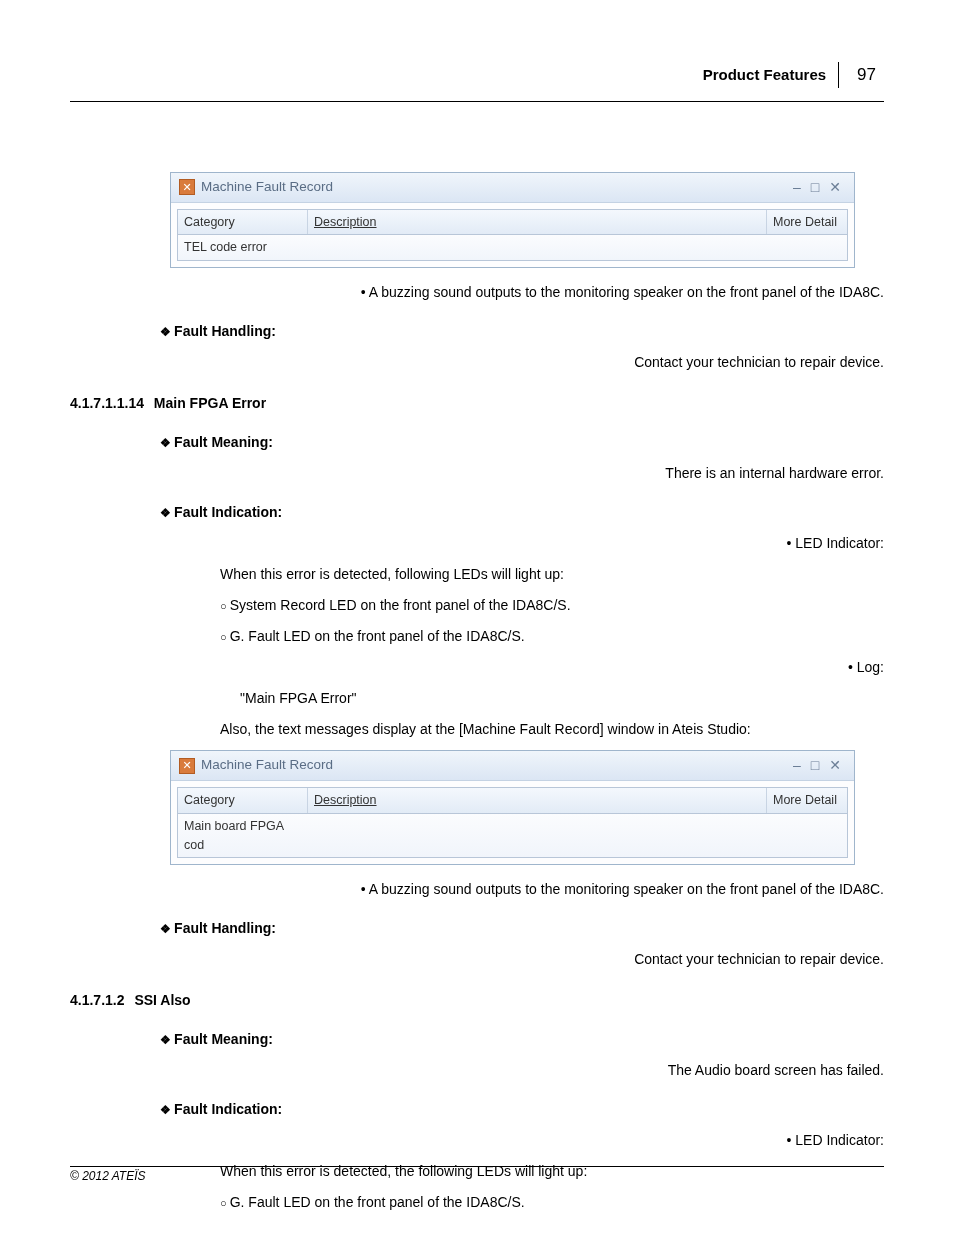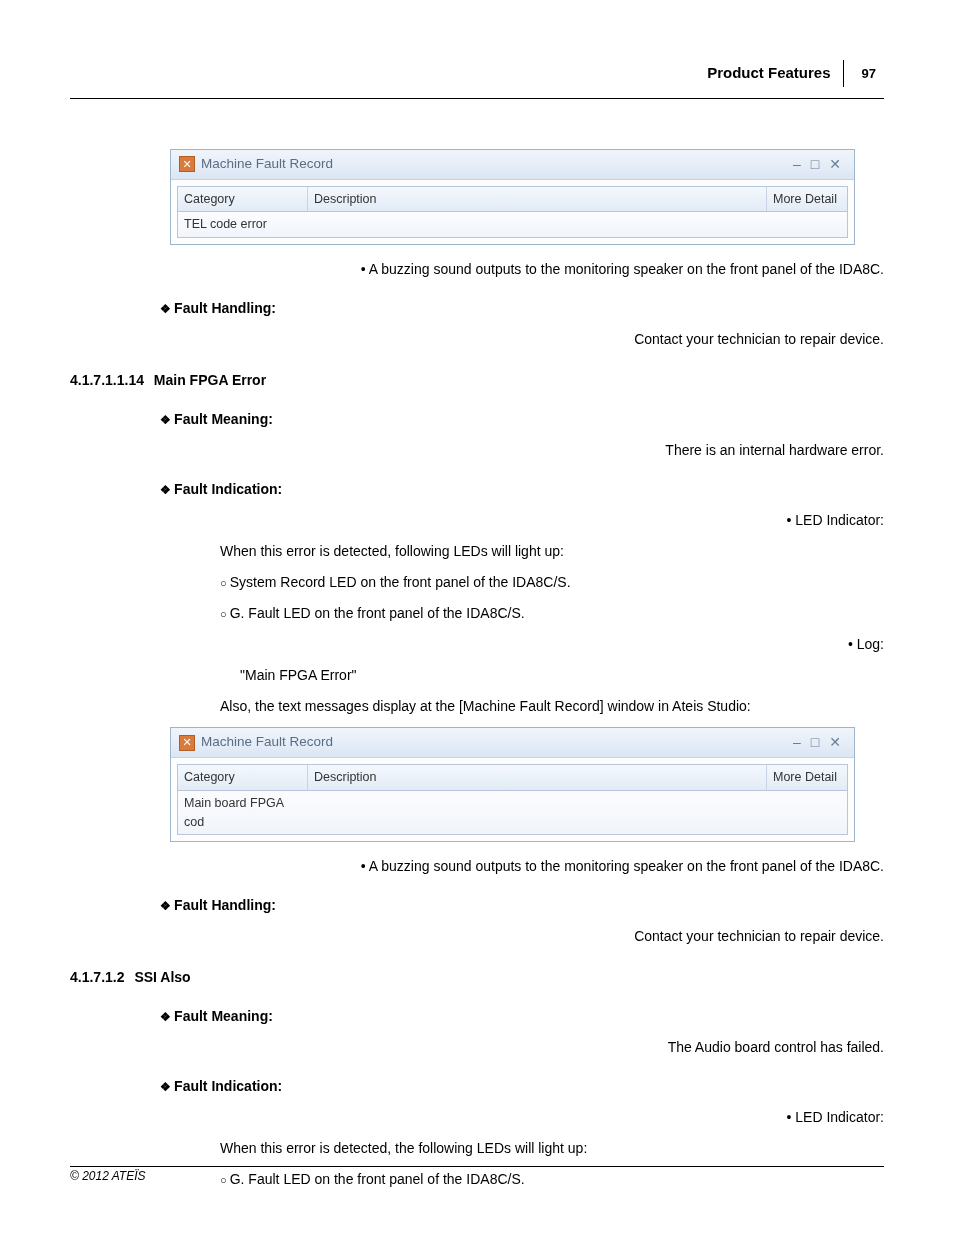--- a/index.html
+++ b/index.html
@@ -15,32 +15,31 @@
   }
   .page {
     padding: 60px 70px 40px 70px;
   }
   .header-row {
     display: flex;
     justify-content: flex-end;
     align-items: center;
     border-bottom: 1.5px solid #000;
     padding-bottom: 11px;
-    margin-bottom: 50px;
+    margin-bottom: 70px;
   }
   .header-title {
     font-weight: bold;
     font-size: 15px;
     border-right: 1px solid #000;
     padding: 2px 12px 2px 0;
   }
   .header-page {
-    font-size: 13px;
+    font-size: 17px;
     padding: 2px 8px 2px 18px;
-    font-weight: bold;
   }
 
   .win {
     margin: 0 0 14px 100px;
     border: 1px solid #9fb5cc;
     background: #fdfdfe;
     width: 685px;
   }
   .win-title {
     background: linear-gradient(#f0f5fb, #dbe6f4);
@@ -88,21 +87,21 @@
     border-right: 1px solid #c8d4e3;
   }
   .grid-row {
     display: flex;
     background: linear-gradient(#fbfcfe, #f1f5fb);
   }
   .grid-row .cell {
     padding: 3px 6px;
   }
   .c1 { width: 130px; }
-  .c2 { flex: 1; }
+  .c2 { flex: 1; text-decoration: underline; }
   .c3 { width: 80px; border-right: none !important; }
 
   .bullet-dot { margin: 10px 0 10px 120px; text-align: right; }
   .bullet-dot::before { content: "• "; }
   .diamond { margin: 18px 0 10px 90px; font-weight: bold; }
   .diamond::before { content: "❖ "; font-size: 12px; }
   .indent1 { margin: 10px 0 10px 120px; text-align: right; }
   .indent2 { margin: 10px 0 10px 150px; }
   .circ { margin: 10px 0 10px 150px; }
   .circ::before { content: "○ "; font-size: 11px; }
@@ -209,21 +208,21 @@
   <div class="bullet-dot">A buzzing sound outputs to the monitoring speaker on the front panel of the IDA8C.</div>
   <div class="diamond">Fault Handling:</div>
   <div class="indent1">Contact your technician to repair device.</div>
 
   <div class="h-sec">
     <span class="num">4.1.7.1.2</span>
     <span>SSI Also</span>
   </div>
 
   <div class="diamond">Fault Meaning:</div>
-  <div class="indent1">The Audio board control has failed.</div>
+  <div class="indent1">The Audio board screen has failed.</div>
 
   <div class="diamond">Fault Indication:</div>
   <div class="bullet-dot">LED Indicator:</div>
   <div class="indent2">When this error is detected, the following LEDs will light up:</div>
   <div class="circ">G. Fault LED on the front panel of the IDA8C/S.</div>
 
 </div>
 
 <div class="footer">© 2012 ATEÏS</div>
 

